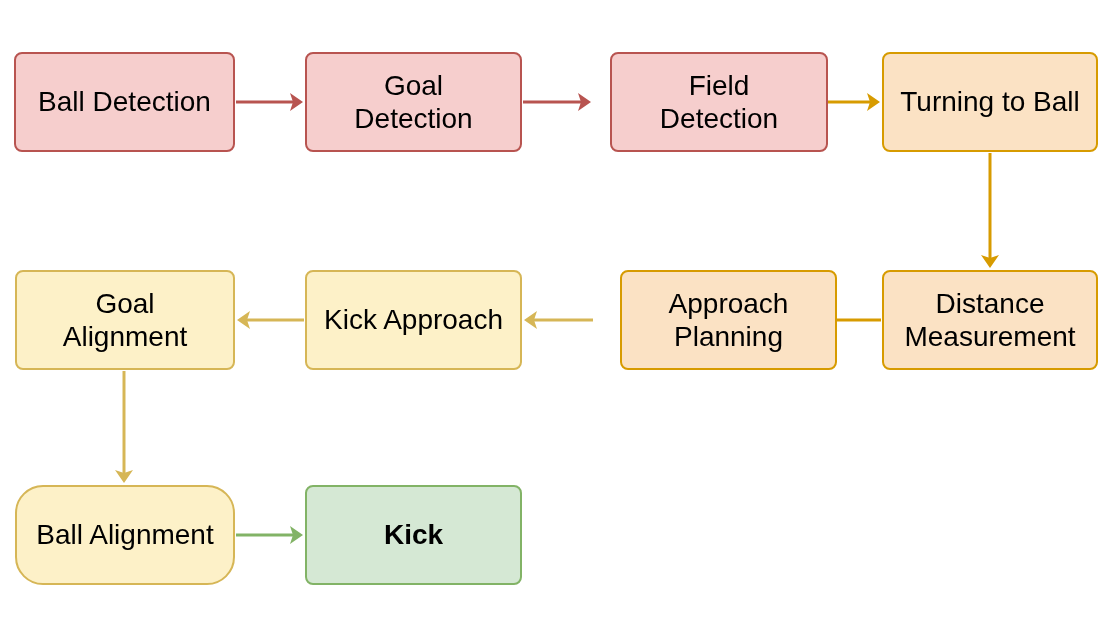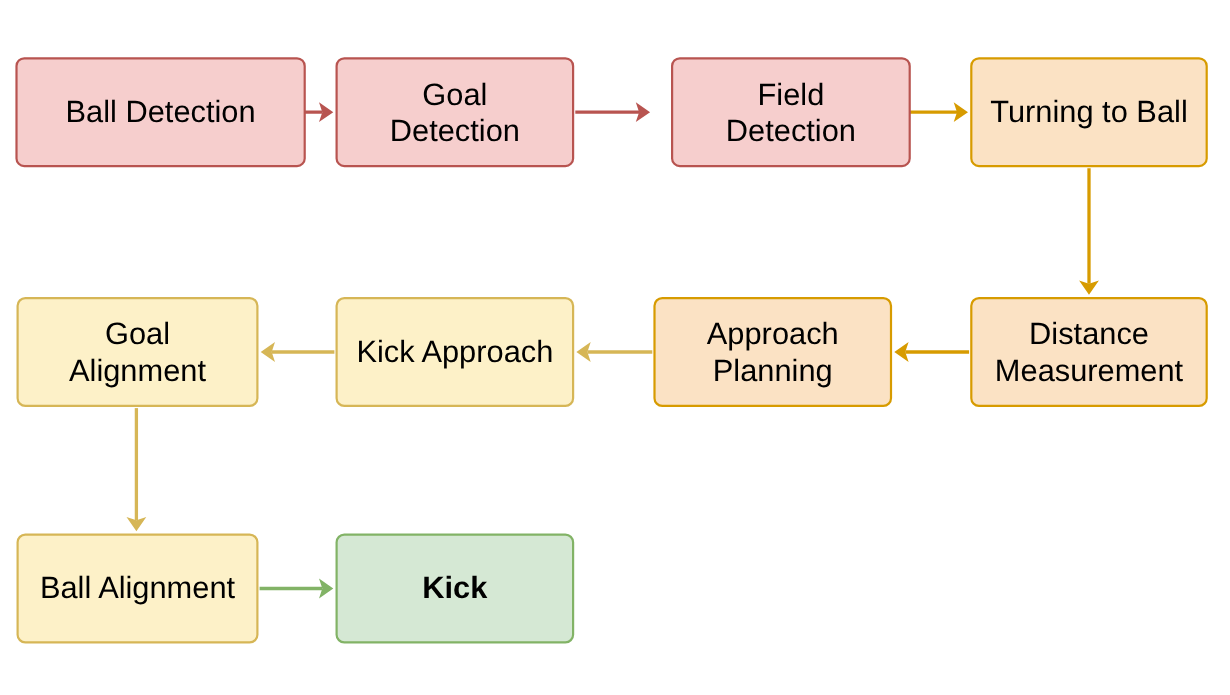--- a/index.html
+++ b/index.html
@@ -87,29 +87,29 @@
       <g>
         <line x1="124" y1="371" x2="124" y2="473" stroke="#d6b656" stroke-width="3"></line>
         <polygon points="124,483 115,470 124,473 133,470" fill="#d6b656"></polygon>
       </g>
       <g>
         <line x1="236" y1="535" x2="293" y2="535" stroke="#82b366" stroke-width="3"></line>
         <polygon points="303,535 290,526 293,535 290,544" fill="#82b366"></polygon>
       </g>
     </svg>
   <div id="nodes-layer">
-      <div class="node" style="left: 14px; top: 52px; width: 264px; height: 100px; background: rgb(246, 206, 205); border-color: rgb(184, 84, 80); font-size: 28px;"><span class="label">Ball Detection</span></div>
+      <div class="node" style="left: 14px; top: 52px; width: 221px; height: 100px; background: rgb(246, 206, 205); border-color: rgb(184, 84, 80); font-size: 28px;"><span class="label">Ball Detection</span></div>
       <div class="node" style="left: 305px; top: 52px; width: 217px; height: 100px; background: rgb(246, 206, 205); border-color: rgb(184, 84, 80); font-size: 28px;"><span class="label">Goal
 Detection</span></div>
       <div class="node" style="left: 593px; top: 52px; width: 218px; height: 100px; background: rgb(246, 206, 205); border-color: rgb(184, 84, 80); font-size: 28px; margin-left: 17px;"><span class="label">Field
 Detection</span></div>
       <div class="node" style="left: 882px; top: 52px; width: 216px; height: 100px; background: rgb(251, 226, 196); border-color: rgb(215, 155, 0); font-size: 28px;"><span class="label">Turning to Ball</span></div>
       <div class="node" style="left: 15px; top: 270px; width: 220px; height: 100px; background: rgb(253, 241, 200); border-color: rgb(214, 182, 86); font-size: 28px;"><span class="label">Goal
 Alignment</span></div>
       <div class="node" style="left: 305px; top: 270px; width: 217px; height: 100px; background: rgb(253, 241, 200); border-color: rgb(214, 182, 86); font-size: 28px;"><span class="label">Kick Approach</span></div>
-      <div class="node" style="left: 594px; top: 270px; width: 217px; height: 100px; background: rgb(251, 226, 196); border-color: rgb(215, 155, 0); font-size: 28px;"><span class="label">Approach
+      <div class="node" style="left: 620px; top: 270px; width: 217px; height: 100px; background: rgb(251, 226, 196); border-color: rgb(215, 155, 0); font-size: 28px;"><span class="label">Approach
 Planning</span></div>
       <div class="node" style="left: 882px; top: 270px; width: 216px; height: 100px; background: rgb(251, 226, 196); border-color: rgb(215, 155, 0); font-size: 28px;"><span class="label">Distance
 Measurement</span></div>
-      <div class="node" style="left: 15px; top: 485px; width: 220px; height: 100px; background: rgb(253, 241, 200); border-color: rgb(214, 182, 86); font-size: 28px;"><span class="label">Ball Alignment</span></div>
+      <div class="node" style="left: 15px; top: 485px; width: 220px; height: 100px; background: rgb(253, 241, 200); border-color: rgb(214, 182, 86); font-size: 28px; border-radius: 28px;"><span class="label">Ball Alignment</span></div>
       <div class="node" style="left: 305px; top: 485px; width: 217px; height: 100px; background: rgb(213, 232, 212); border-color: rgb(130, 179, 102); font-size: 28px; font-weight: bold;"><span class="label">Kick</span></div>
     </div>
 </div>
 
 </body></html>

